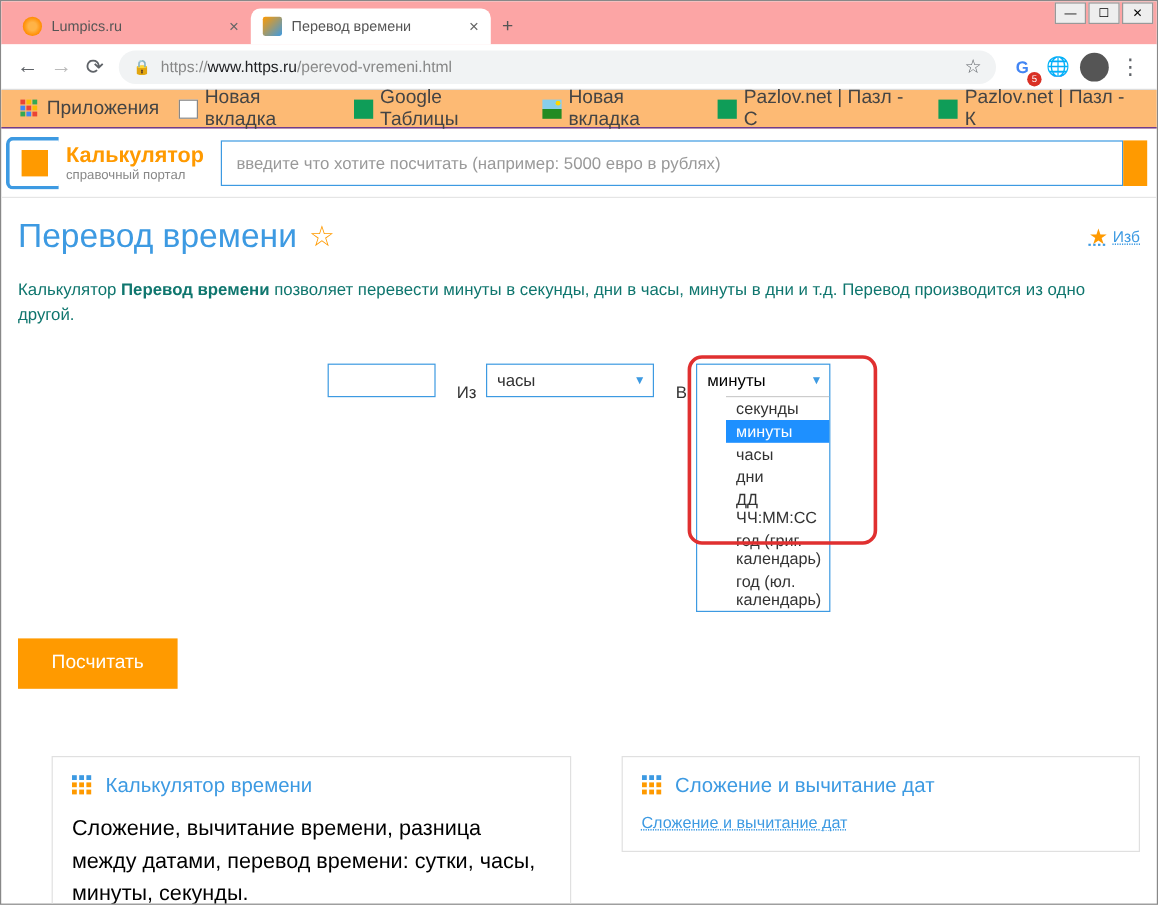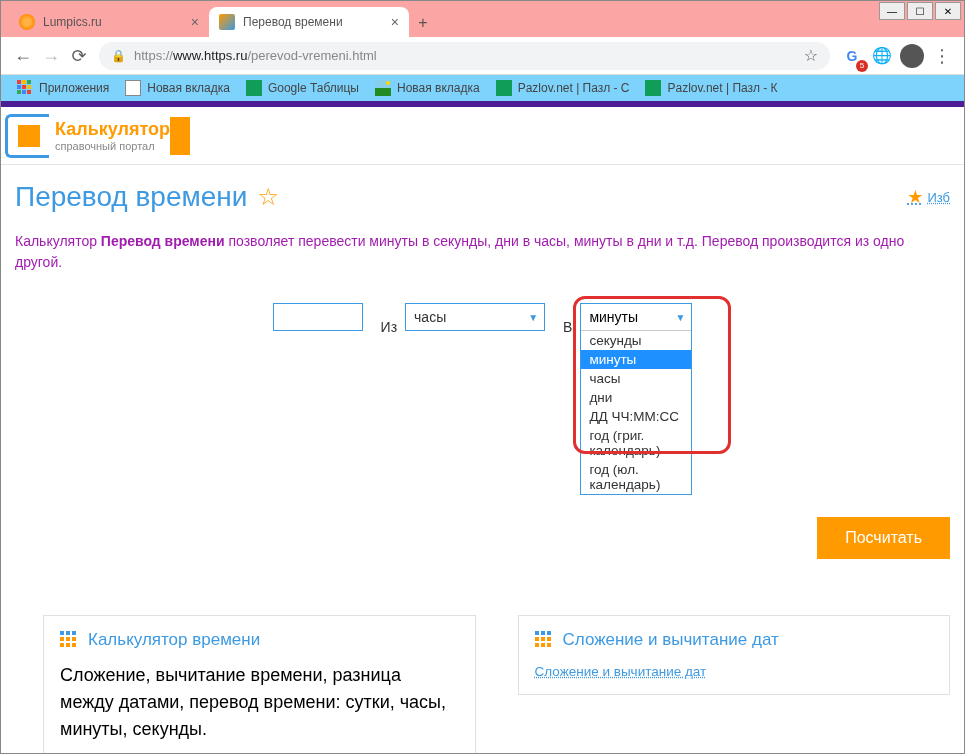--- a/index.html
+++ b/index.html
@@ -31,21 +31,21 @@
 .toolbar-icon { width: 28px; height: 28px; display: flex; align-items: center; justify-content: center; margin-left: 2px; }
 .star-icon-tb { color: #5f6368; font-size: 16px; }
 .gt-icon { position: relative; }
 .gt-icon::after { content: 'G'; color: #4285F4; font-weight: bold; font-size: 14px; }
 .gt-badge { position: absolute; bottom: -2px; right: -2px; background: #d93025; color: #fff; font-size: 8px; border-radius: 50%; width: 12px; height: 12px; display: flex; align-items: center; justify-content: center; }
 .globe-icon { color: #1a73e8; font-size: 16px; }
 .avatar { width: 24px; height: 24px; border-radius: 50%; background: #555; }
 .menu-dots { color: #5f6368; font-size: 18px; }
 
 
-.bookmarks-bar { height: 32px; background: #7dd3fc; display: flex; align-items: center; padding: 0 8px; border-bottom: 6px solid #4c1d95; font-size: 12px; color: #444; }
+.bookmarks-bar { height: 32px; background: #fdba74; display: flex; align-items: center; padding: 0 8px; border-bottom: 1px solid #4c1d95; font-size: 16px; color: #444; }
 .bm-item { display: flex; align-items: center; padding: 0 8px; height: 26px; cursor: pointer; }
 .bm-icon { width: 16px; height: 16px; margin-right: 6px; flex-shrink: 0; }
 .apps-icon { display: grid; grid-template-columns: repeat(3, 4px); grid-template-rows: repeat(3, 4px); gap: 1px; }
 .apps-icon span { background: #666; }
 .apps-icon span:nth-child(1){background:#ea4335}.apps-icon span:nth-child(2){background:#fbbc04}.apps-icon span:nth-child(3){background:#34a853}.apps-icon span:nth-child(4){background:#4285f4}.apps-icon span:nth-child(5){background:#ea4335}.apps-icon span:nth-child(6){background:#fbbc04}.apps-icon span:nth-child(7){background:#34a853}.apps-icon span:nth-child(8){background:#4285f4}.apps-icon span:nth-child(9){background:#ea4335}
 .doc-icon { border: 1px solid #888; background: #fff; position: relative; }
 .sheets-icon { background: #0f9d58; }
 .img-icon { background: linear-gradient(180deg, #87ceeb 50%, #228b22 50%); position: relative; }
 .img-icon::after { content: ''; position: absolute; width: 4px; height: 4px; background: #ffd700; border-radius: 50%; top: 1px; right: 1px; }
 .puzzle-icon { background: #0f9d58; }
@@ -60,39 +60,39 @@
 .site-search { flex: 1; height: 38px; border: 1px solid #3d9ae2; margin-left: 14px; padding: 0 12px; font-size: 14px; color: #999; display: flex; align-items: center; }
 .search-btn-orange { width: 20px; height: 38px; background: #ff9a00; margin-left: 0; }
 
 
 .page { padding: 16px 14px; }
 .page-title-row { display: flex; align-items: center; justify-content: space-between; }
 .page-title { color: #3d9ae2; font-size: 28px; font-weight: normal; display: flex; align-items: center; }
 .star-fav { color: #ff9a00; font-size: 24px; margin-left: 10px; }
 .fav-link { display: flex; align-items: center; color: #3d9ae2; font-size: 13px; text-decoration: underline; text-decoration-style: dotted; }
 .fav-link .star-small { color: #ff9a00; font-size: 18px; margin-right: 4px; text-decoration: none; }
-.description { font-size: 14px; color: #a21caf; margin-top: 18px; line-height: 1.5; }
+.description { font-size: 14px; color: #0f766e; margin-top: 18px; line-height: 1.5; }
 .description b { font-weight: bold; }
 
 .converter { margin-top: 30px; display: flex; align-items: flex-start; justify-content: center; position: relative; }
 .conv-input { width: 90px; height: 28px; border: 1px solid #3d9ae2; margin-right: 18px; }
 .conv-label { font-size: 14px; color: #333; margin-right: 8px; margin-top: 16px; }
 .conv-select { width: 140px; height: 28px; border: 1px solid #3d9ae2; background: #fff; display: flex; align-items: center; padding: 0 8px; font-size: 14px; color: #333; position: relative; margin-right: 18px; }
 .conv-select .arrow { position: absolute; right: 6px; color: #3d9ae2; font-size: 10px; }
 
 .dropdown-wrapper { position: relative; }
 .dropdown-highlight { border: 3px solid #e03030; border-radius: 12px; padding: 4px; position: absolute; top: -7px; left: -7px; width: 158px; height: 158px; pointer-events: none; }
 .dropdown-open { border: 1px solid #3d9ae2; background: #fff; width: 112px; }
 .dropdown-selected { height: 26px; display: flex; align-items: center; padding: 0 8px; font-size: 14px; position: relative; }
 .dropdown-selected .arrow { position: absolute; right: 6px; color: #3d9ae2; font-size: 10px; }
-.dropdown-list { border-top: 1px solid #ccc; }
+.dropdown-list { border-top: 1px solid #ccc; margin-left: 24px; }
 .dropdown-item { padding: 2px 8px; font-size: 13.5px; color: #333; cursor: pointer; }
 .dropdown-item.highlighted { background: #1e90ff; color: #fff; }
 
-.calc-btn-row { display: flex; justify-content: flex-end; margin-top: 22px; }
+.calc-btn-row { display: flex; justify-content: flex-start; margin-top: 22px; }
 .calc-btn { background: #ff9a00; color: #fff; border: none; padding: 12px 28px; font-size: 16px; cursor: pointer; }
 
 
 .cards { display: flex; gap: 14px; margin-top: 56px; }
 .cards-col { flex: 1; display: flex; flex-direction: column; gap: 14px; padding-left: 28px; }
 .card { border: 1px solid #e0e0e0; padding: 14px 16px; }
 .card-title { display: flex; align-items: center; color: #3d9ae2; font-size: 17px; margin-bottom: 12px; }
 .card-icon { width: 18px; height: 18px; margin-right: 10px; display: grid; grid-template-columns: repeat(3, 4px); grid-template-rows: repeat(3, 4px); gap: 2px; }
 .card-icon span { background: #ff9a00; }
 .card-icon span:nth-child(-n+3) { background: #3d9ae2; }
@@ -181,20 +181,21 @@
 <div class="site-header">
   <div class="logo-block">
     <div class="logo-img">
         <div class="logo-dots"></div>
       </div>
     <div class="logo-text">
       <div class="brand">Калькулятор</div>
       <div class="subtitle">справочный портал</div>
     </div>
   </div>
+  <div class="site-search">введите что хотите посчитать (например: 5000 евро в рублях)</div>
   <div class="search-btn-orange"></div>
 </div>
 
 <div class="page">
   <div class="page-title-row">
     <h1 class="page-title">
       <span>Перевод времени</span>
       <span class="star-fav">☆</span>
     </h1>
     <a class="fav-link">

